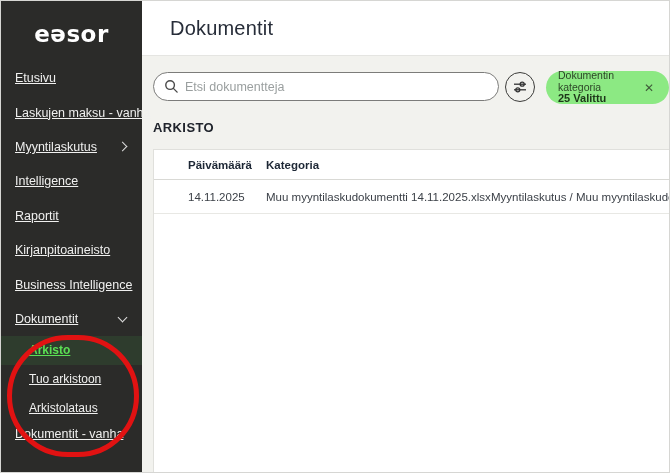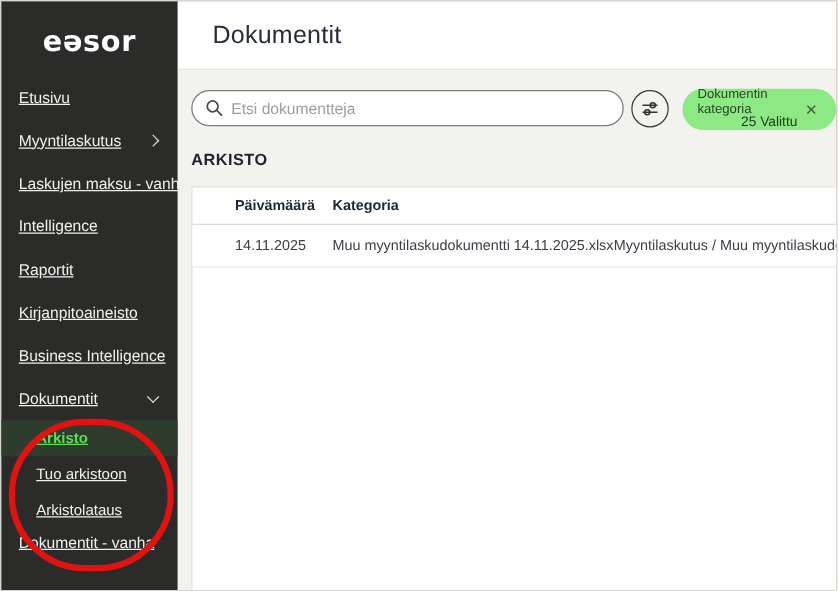--- a/index.html
+++ b/index.html
@@ -69,21 +69,21 @@
     border-radius: 50%; border: 1.4px solid #3c3c3a; background: transparent;
     display: flex; align-items: center; justify-content: center; cursor: pointer;
   }
   .chip {
     position: absolute; left: 404px; top: 15px; width: 123px; height: 33px;
     background: #8ce983; border-radius: 17px;
     display: flex; align-items: center; padding: 0 15px 0 12px; cursor: pointer;
   }
   .chip-text { flex: 1; display: flex; flex-direction: column; line-height: 11.5px; }
   .chip-label { font-size: 10.5px; color: #2c4527; }
-  .chip-value { font-size: 11px; font-weight: 400; color: #1d3619; text-align: right; }
+  .chip-value { font-size: 11px; font-weight: 700; color: #1d3619; }
   .chip-x { font-size: 12px; color: #3f5c39; padding-left: 6px; cursor: pointer; }
 
   
   .section-title {
     position: absolute; left: 11px; top: 64px;
     font-size: 13px; font-weight: 700; color: #20242c; letter-spacing: 0.4px;
   }
   .table {
     position: absolute; left: 11px; top: 93px; bottom: 0; width: 560px;
     background: #ffffff; border: 1px solid #e0e0dc; border-bottom: none;
@@ -101,25 +101,25 @@
 
 <div class="page">
 
   <aside class="sidebar">
     <div class="logo">eǝsor</div>
     <nav class="menu">
       <div class="mi">
         <span>Etusivu</span>
       </div>
       <div class="mi">
+        <span>Laskujen maksu - vanha</span>
+      </div>
+      <div class="mi">
         <span>Myyntilaskutus</span>
         <span class="chev right"></span>
-      </div>
-      <div class="mi">
-        <span>Laskujen maksu - vanha</span>
       </div>
       <div class="mi">
         <span>Intelligence</span>
       </div>
       <div class="mi">
         <span>Raportit</span>
       </div>
       <div class="mi">
         <span>Kirjanpitoaineisto</span>
       </div>

